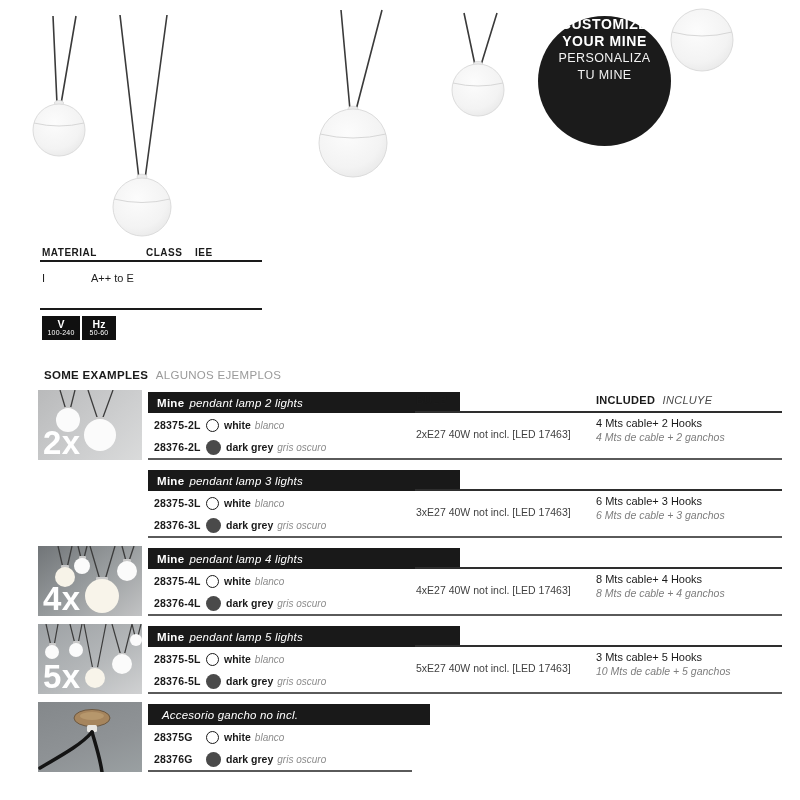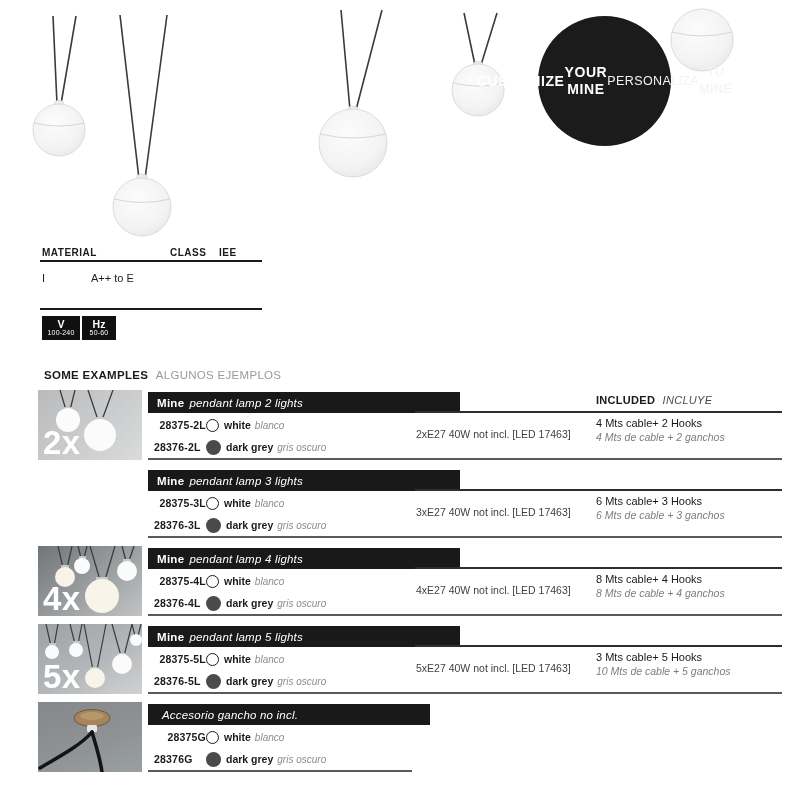--- a/index.html
+++ b/index.html
@@ -10,29 +10,29 @@
     color:#1d1d1d;
     position:relative;
   }
   #page { position:relative; width:800px; height:800px; overflow:hidden; background:#fff; }
 
   
   #hero-svg { position:absolute; left:0; top:0; }
   .hero-badge {
     position:absolute; left:538px; top:16px; width:133px; height:130px;
     border-radius:50%;
-    display:flex; flex-direction:row; align-items:center; justify-content:center;
+    display:flex; flex-direction:column; align-items:center; 
     text-align:center; line-height:17px;
   }
   .hero-badge .b-bold { color:#fff; font-weight:bold; font-size:14px; letter-spacing:.6px; }
   .hero-badge .b-light { color:#f2f2f2; font-size:12.5px; letter-spacing:.4px; }
 
   
   .specs-head { position:absolute; left:42px; top:247px; display:flex; font-size:10px; font-weight:bold; letter-spacing:.5px; color:#1a1a1a; }
-  .specs-head .c1 { width:128px; } .specs-head .c2 { width:49px; }
+  .specs-head .c1 { width:104px; } .specs-head .c2 { width:49px; }
   .specs-line { position:absolute; left:40px; width:222px; height:2px; background:#1a1a1a; }
   .specs-row { position:absolute; left:42px; top:269px; display:flex; font-size:11px; }
   .specs-row .c1 { width:116px; }
   .specs-row .c2 { width:49px; padding-top:3px; }
   .specs-row .c3 { padding-top:3px; }
   .mat-en { font-size:11px; color:#222; line-height:13px; }
   .mat-es { font-size:10.5px; font-style:italic; color:#8c8c8c; line-height:13px; }
   .vhz { position:absolute; left:42px; top:316px; display:flex; gap:2px; }
   .vhz-box { background:#101010; color:#fff; height:24px; display:flex; flex-direction:column; align-items:center; justify-content:center; }
   .vhz-box.w1 { width:38px; } .vhz-box.w2 { width:34px; }
@@ -54,21 +54,21 @@
   .t5 { background:linear-gradient(150deg,#9da1a4 0%,#b4b7b9 55%,#d0d1d2 100%); }
   .t6 { background:linear-gradient(160deg,#84888b 0%,#8f9396 60%,#9aa0a2 100%); }
 
   .bar { position:absolute; left:148px; top:2px; height:21px; background:#191919; color:#fff;
          display:flex; align-items:center; padding-left:9px; font-size:11.5px; }
   .bar.std { width:312px; } .bar.wide { width:282px; }
   .bar .bb { font-weight:bold; letter-spacing:.3px; }
   .bar .bi { font-style:italic; margin-left:5px; letter-spacing:.2px; }
 
   .code-line { position:absolute; left:154px; display:flex; align-items:center; height:18px; }
-  .code-line.l1 { top:26px;text-align:right; } .code-line.l2 { top:48px; }
+  .code-line.l1 { top:26px; } .code-line.l2 { top:48px; }
   .code { font-weight:bold; font-size:10.5px; color:#1a1a1a; min-width:52px; letter-spacing:.2px; }
   .dot-outline { width:13px; height:13px; border:1.5px solid #1a1a1a; border-radius:50%; background:#fff; margin-right:5px; }
   .dot-fill { width:15px; height:15px; border-radius:50%; background:#4a4a4a; margin-right:5px; }
   .clabel-b { font-weight:bold; font-size:10.5px; color:#1a1a1a; }
   .clabel-i { font-style:italic; font-size:10px; color:#8c8c8c; margin-left:4px; }
 
   .col-head { position:absolute; top:4px; font-size:11px; font-weight:bold; color:#1a1a1a; letter-spacing:.3px; }
   .col-head.bulb { left:416px; }
   .col-head.included { left:596px; }
   .col-head .inc-es { font-weight:normal; font-style:italic; color:#4a4a4a; margin-left:4px; }

